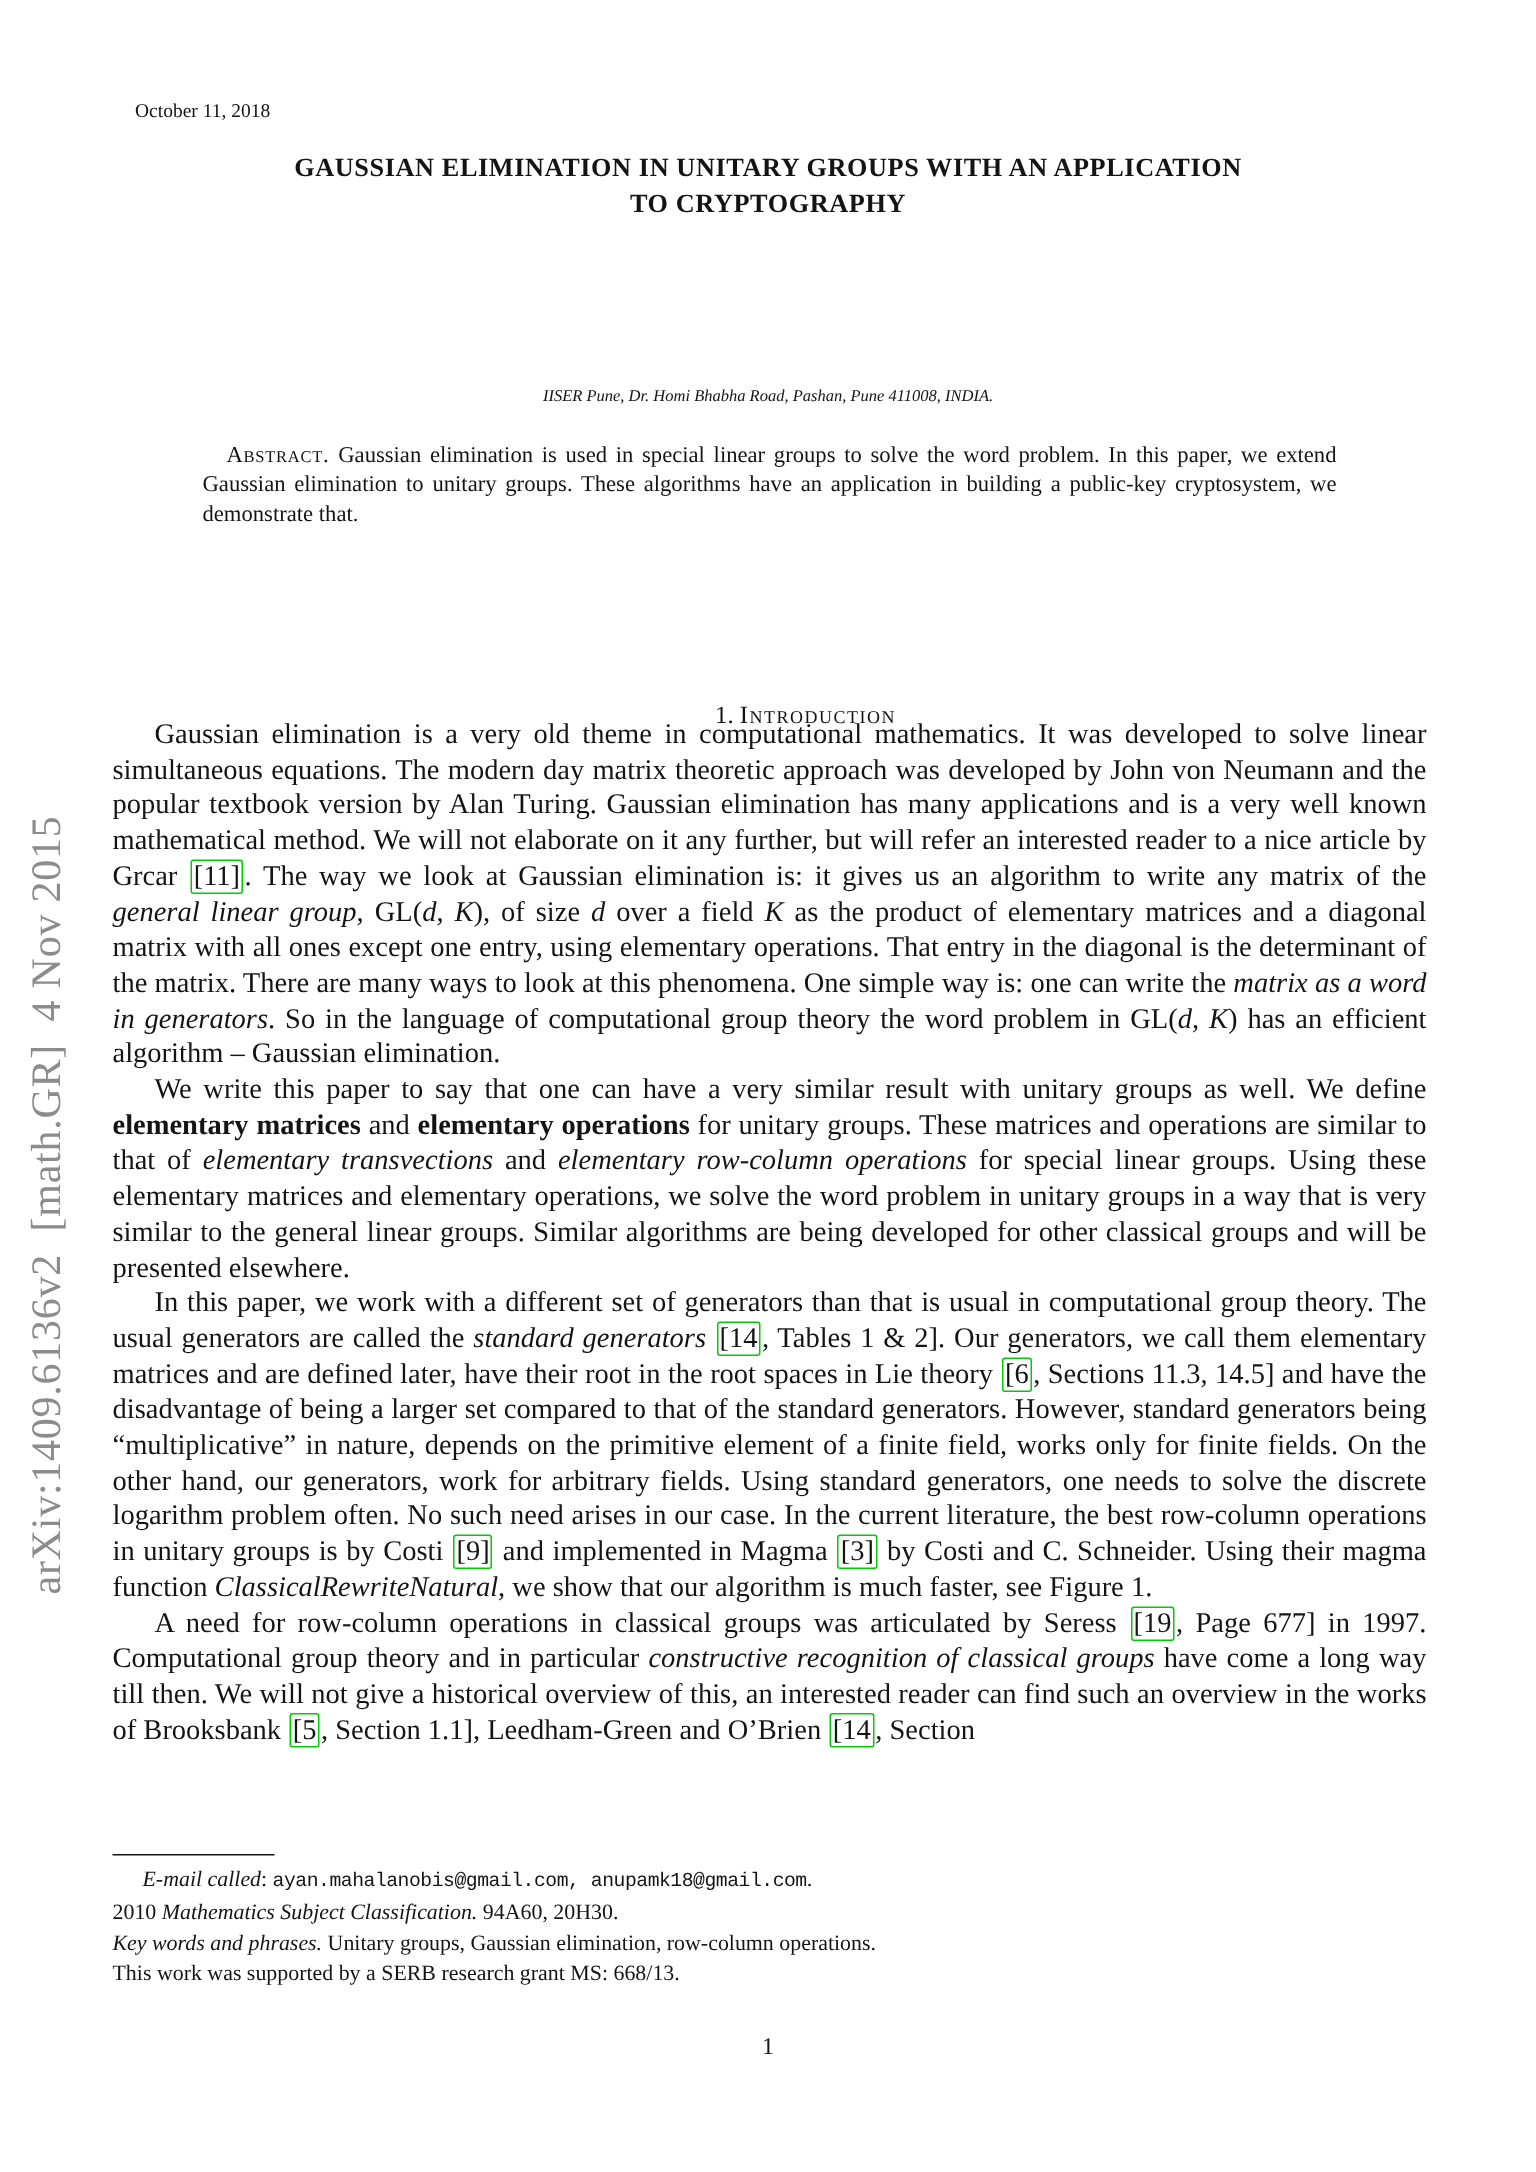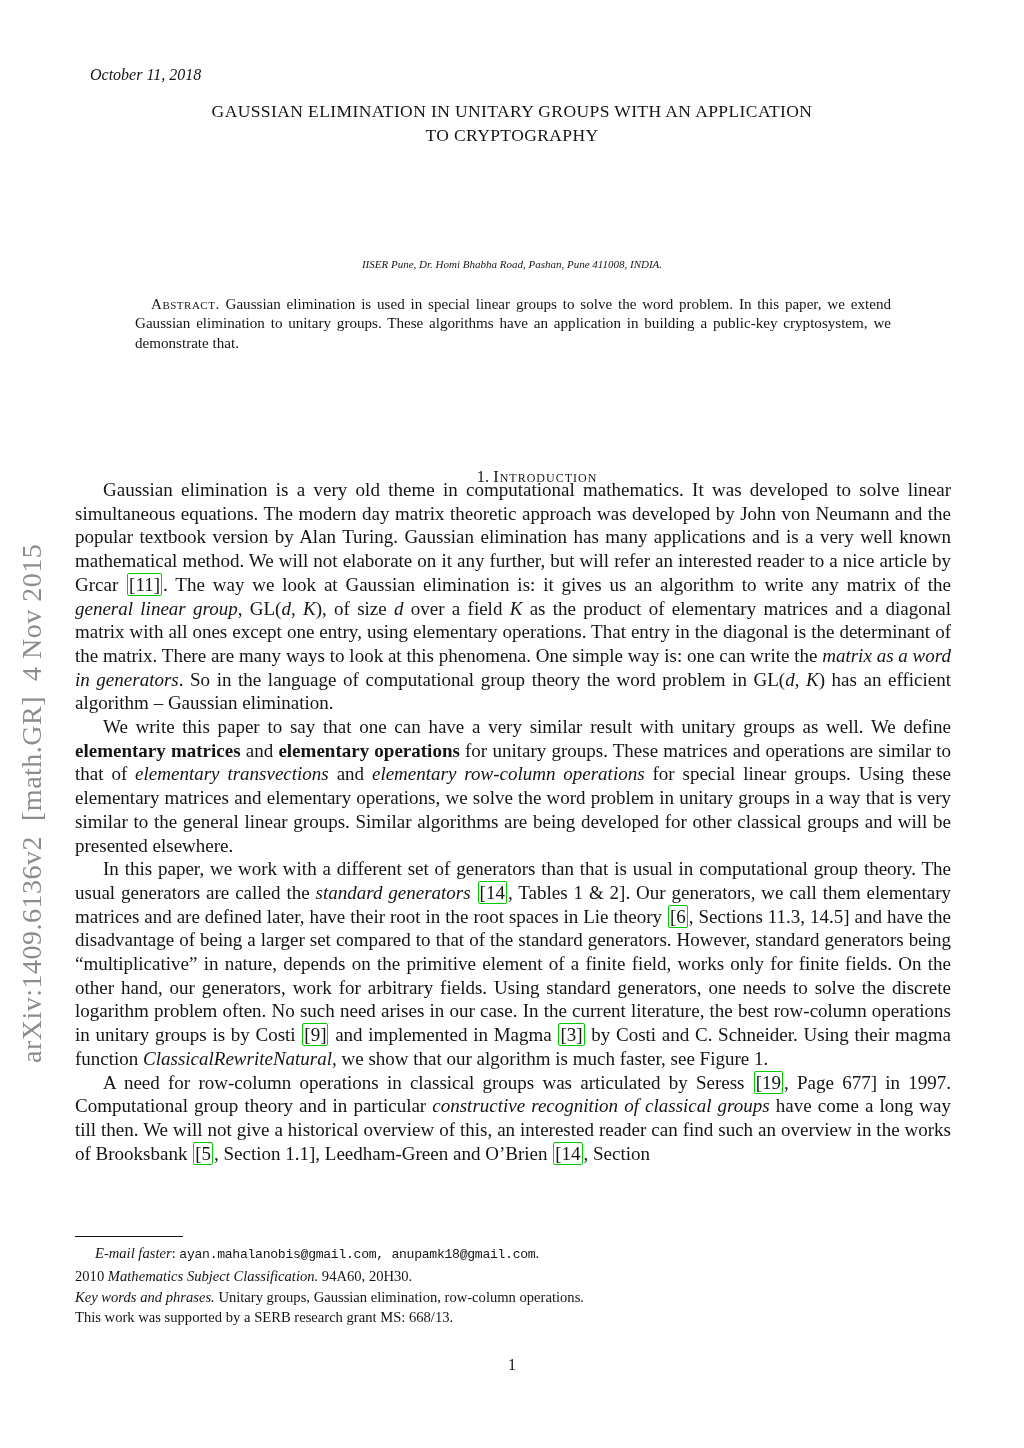--- a/index.html
+++ b/index.html
@@ -18,28 +18,27 @@
     transform-origin:0 0;
     transform:rotate(-90deg);
     font-size:28px;
     color:var(--sidebar-gray, #8c8c8c);
     white-space:pre;
     letter-spacing:0.5px;
   }
   .date-line {
     position:absolute;
     top:66px; left:90px;
-    font-size:16px;
-    font-style:italic;
+    font-size:13px;
   }
   .title-block {
     position:absolute;
     top:99px; left:62px; width:900px;
     text-align:center;
-    font-weight:normal;
+    font-weight:bold;
     font-size:17.5px;
     line-height:24px;
     letter-spacing:0.4px;
   }
   .authors-line {
     position:absolute;
     top:209px; left:0; width:100%;
     text-align:center;
     font-size:15.5px;
     letter-spacing:0.9px;
@@ -141,21 +140,21 @@
   <div class="body-text">
       <p class="para"><span class="seg-n">Gaussian elimination is a very old theme in computational mathematics. It was developed to solve linear simultaneous equations. The modern day matrix theoretic approach was developed by John von Neumann and the popular textbook version by Alan Turing. Gaussian elimination has many applications and is a very well known mathematical method. We will not elaborate on it any further, but will refer an interested reader to a nice article by Grcar </span><span class="seg-c">[11]</span><span class="seg-n">. The way we look at Gaussian elimination is: it gives us an algorithm to write any matrix of the </span><span class="seg-i">general linear group</span><span class="seg-n">, GL(</span><span class="seg-i">d</span><span class="seg-n">, </span><span class="seg-i">K</span><span class="seg-n">), of size </span><span class="seg-i">d</span><span class="seg-n"> over a field </span><span class="seg-i">K</span><span class="seg-n"> as the product of elementary matrices and a diagonal matrix with all ones except one entry, using elementary operations. That entry in the diagonal is the determinant of the matrix. There are many ways to look at this phenomena. One simple way is: one can write the </span><span class="seg-i">matrix as a word in generators</span><span class="seg-n">. So in the language of computational group theory the word problem in GL(</span><span class="seg-i">d</span><span class="seg-n">, </span><span class="seg-i">K</span><span class="seg-n">) has an efficient algorithm – Gaussian elimination.</span></p>
       <p class="para"><span class="seg-n">We write this paper to say that one can have a very similar result with unitary groups as well. We define </span><span class="seg-b">elementary matrices</span><span class="seg-n"> and </span><span class="seg-b">elementary operations</span><span class="seg-n"> for unitary groups. These matrices and operations are similar to that of </span><span class="seg-i">elementary transvections</span><span class="seg-n"> and </span><span class="seg-i">elementary row-column operations</span><span class="seg-n"> for special linear groups. Using these elementary matrices and elementary operations, we solve the word problem in unitary groups in a way that is very similar to the general linear groups. Similar algorithms are being developed for other classical groups and will be presented elsewhere.</span></p>
       <p class="para"><span class="seg-n">In this paper, we work with a different set of generators than that is usual in computational group theory. The usual generators are called the </span><span class="seg-i">standard generators</span><span class="seg-n"> </span><span class="seg-c">[14</span><span class="seg-n">, Tables 1 &amp; 2]. Our generators, we call them elementary matrices and are defined later, have their root in the root spaces in Lie theory </span><span class="seg-c">[6</span><span class="seg-n">, Sections 11.3, 14.5] and have the disadvantage of being a larger set compared to that of the standard generators. However, standard generators being “multiplicative” in nature, depends on the primitive element of a finite field, works only for finite fields. On the other hand, our generators, work for arbitrary fields. Using standard generators, one needs to solve the discrete logarithm problem often. No such need arises in our case. In the current literature, the best row-column operations in unitary groups is by Costi </span><span class="seg-c">[9]</span><span class="seg-n"> and implemented in Magma </span><span class="seg-c">[3]</span><span class="seg-n"> by Costi and C. Schneider. Using their magma function </span><span class="seg-i">ClassicalRewriteNatural</span><span class="seg-n">, we show that our algorithm is much faster, see Figure 1.</span></p>
       <p class="para"><span class="seg-n">A need for row-column operations in classical groups was articulated by Seress </span><span class="seg-c">[19</span><span class="seg-n">, Page 677] in 1997. Computational group theory and in particular </span><span class="seg-i">constructive recognition of classical groups</span><span class="seg-n"> have come a long way till then. We will not give a historical overview of this, an interested reader can find such an overview in the works of Brooksbank </span><span class="seg-c">[5</span><span class="seg-n">, Section 1.1], Leedham-Green and O’Brien </span><span class="seg-c">[14</span><span class="seg-n">, Section</span></p>
     </div>
 
   <div class="footnote-block">
     <div class="footnote-rule"></div>
     <div>
-        <div class="fn-line fn-indent"><span class="seg-i">E-mail faster</span><span class="seg-n">: </span><span class="seg-m">ayan.mahalanobis@gmail.com, anupamk18@gmail.com</span><span class="seg-n">.</span></div>
+        <div class="fn-line fn-indent"><span class="seg-i">E-mail called</span><span class="seg-n">: </span><span class="seg-m">ayan.mahalanobis@gmail.com, anupamk18@gmail.com</span><span class="seg-n">.</span></div>
         <div class="fn-line"><span class="seg-n">2010 </span><span class="seg-i">Mathematics Subject Classification.</span><span class="seg-n"> 94A60, 20H30.</span></div>
         <div class="fn-line"><span class="seg-i">Key words and phrases.</span><span class="seg-n"> Unitary groups, Gaussian elimination, row-column operations.</span></div>
         <div class="fn-line"><span class="seg-n">This work was supported by a SERB research grant MS: 668/13.</span></div>
       </div>
   </div>
 
   <div class="page-number">1</div>
 
 </div>
 

